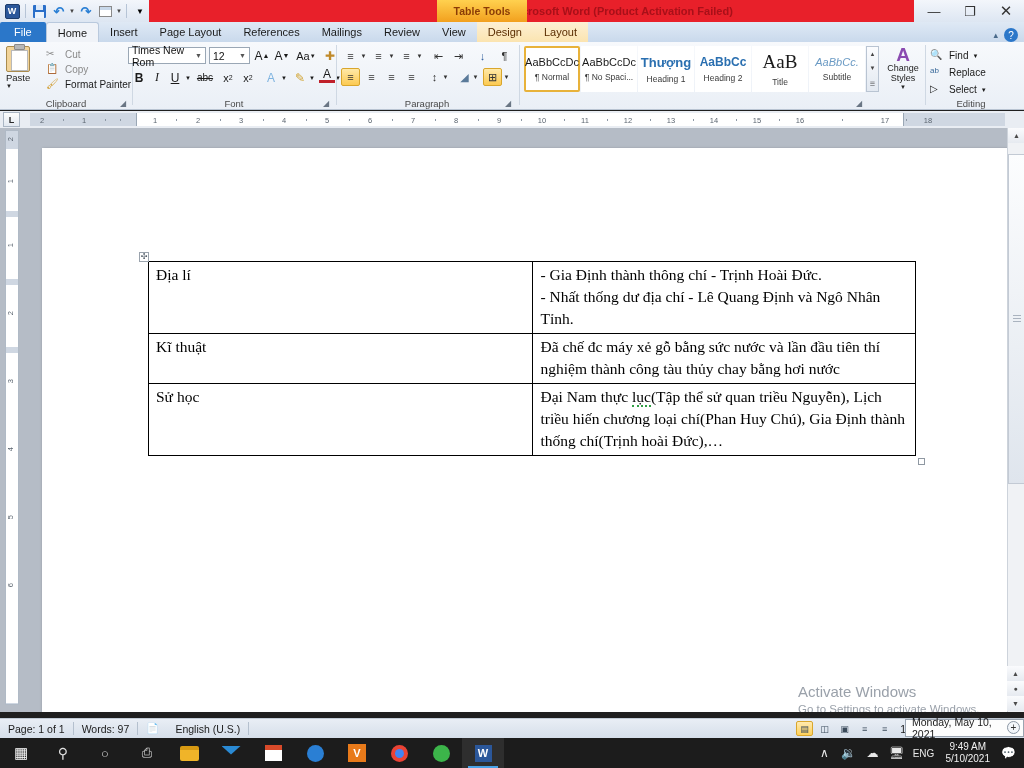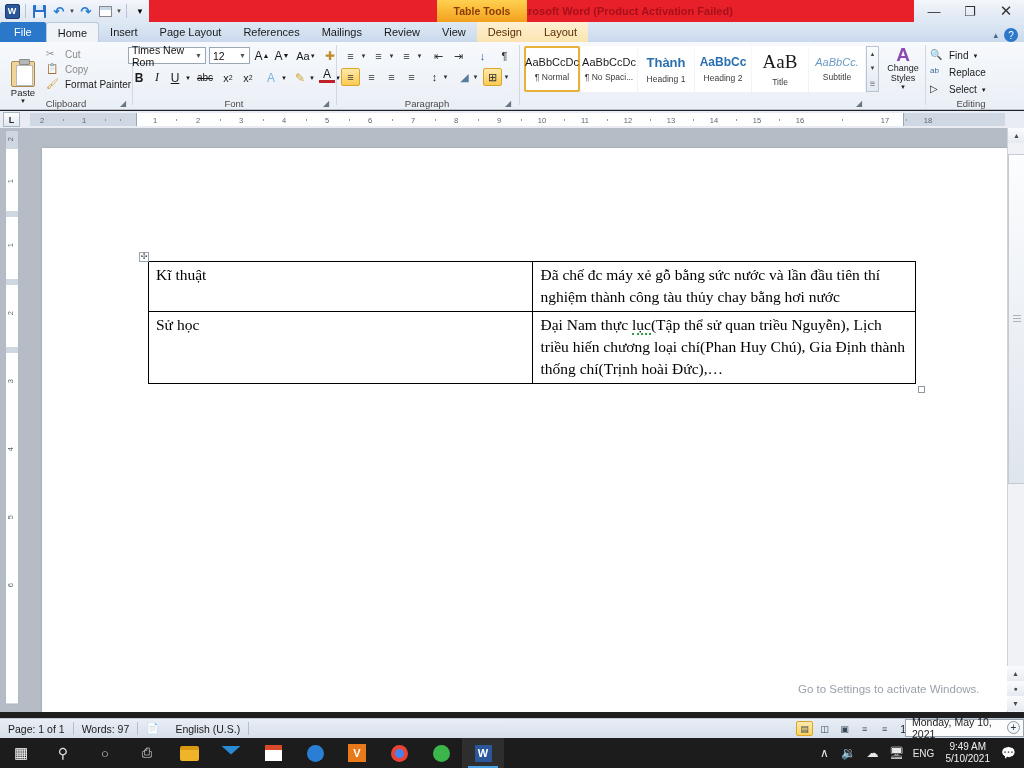--- a/index.html
+++ b/index.html
@@ -100,22 +100,22 @@
   .grp-divider {
     position: absolute; top: 3px; width: 1px; height: 60px; background: #cfd8e3;
   }
   .dialog-launcher {
     position: absolute; bottom: 1px; right: 2px; width: 10px; height: 10px;
     font-size: 8px; color: #6a7684;
   }
 
   
   .paste-btn {
-    position: absolute; left: 6px; top: 18px; width: 34px; height: 52px;
-    display: flex; flex-direction: column; align-items: center;
+    position: absolute; left: 6px; top: 3px; width: 34px; height: 52px;
+    display: flex; flex-direction: column; align-items: flex-start;
     font-size: 9.5px; color: #222;
   }
   .clipboard-ico {
     width: 24px; height: 26px; background: #f2d49a; border: 1px solid #a98b4e;
     border-radius: 2px; position: relative; margin-top: 1px;
   }
   .clipboard-ico::before {
     content: ""; position: absolute; left: 4px; top: 3px; width: 15px;
     height: 19px; background: #fff; border: 1px solid #b9b9b9;
   }
@@ -497,21 +497,21 @@
     <div class="grp" style="left:520px;width:360px">
       <div class="stylebox sel" style="left:4px">
         <span class="style-prev">AaBbCcDc</span>
         <span class="style-name">¶ Normal</span>
       </div>
       <div class="stylebox" style="left:61px">
         <span class="style-prev">AaBbCcDc</span>
         <span class="style-name">¶ No Spaci...</span>
       </div>
       <div class="stylebox" style="left:118px">
-        <span class="style-prev" style="color:#2a6fb0;font-weight:bold;font-size:13px">Thành</span>
+        <span class="style-prev" style="color:#2a6fb0;font-weight:bold;font-size:13px">Thượng</span>
         <span class="style-name">Heading 1</span>
       </div>
       <div class="stylebox" style="left:175px">
         <span class="style-prev" style="color:#2a6fb0;font-weight:bold;font-size:12px">AaBbCc</span>
         <span class="style-name">Heading 2</span>
       </div>
       <div class="stylebox" style="left:232px">
         <span class="style-prev" style="font-size:19px;font-family:'Liberation Serif',serif">AaB</span>
         <span class="style-name">Title</span>
       </div>
@@ -602,32 +602,40 @@
     </div>
   </div>
 
   <div class="docarea">
     <div class="page">
       <div class="tablewrap">
         <div class="move-handle">✣</div>
         <table class="doc">
           <tbody>
           <tr>
+            <td class="c1">Địa lí</td>
+            <td class="c2">
+              <span>- Gia Định thành thông chí - Trịnh Hoài Đức.</span><br>
+              <span>- Nhất thống dư địa chí - Lê Quang Định và Ngô Nhân Tỉnh.</span>
+            </td>
+          </tr>
+          <tr>
             <td class="c1">Kĩ thuật</td>
             <td class="c2">Đã chế đc máy xẻ gỗ bằng sức nước và lần đầu tiên thí  nghiệm thành công tàu thủy chay bằng hơi nước</td>
           </tr>
           <tr>
             <td class="c1">Sử học</td>
             <td class="c2"><span>Đại Nam thực </span><span class="sq">lục</span><span>(Tập thể sử quan triều Nguyễn), Lịch triều hiến chương loại chí(Phan Huy Chú), Gia Định thành thống chí(Trịnh hoài Đức),…</span></td>
           </tr>
         </tbody>
           </table>
         <div class="resize-handle"></div>
       </div>
       <div class="watermark">
+        <div class="wm1">Activate Windows</div>
         <div class="wm2">Go to Settings to activate Windows.</div>
       </div>
     </div>
   </div>
 
   <div class="vruler">
     <div class="vr-white" style="top:18px;height:62px"></div>
     <div class="vr-white" style="top:86px;height:62px"></div>
     <div class="vr-white" style="top:154px;height:62px"></div>
     <div class="vr-white" style="top:222px;height:350px"></div>

